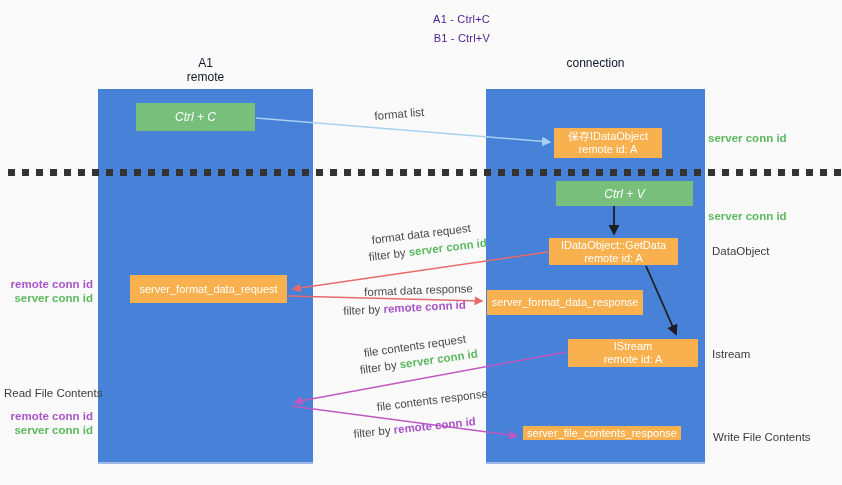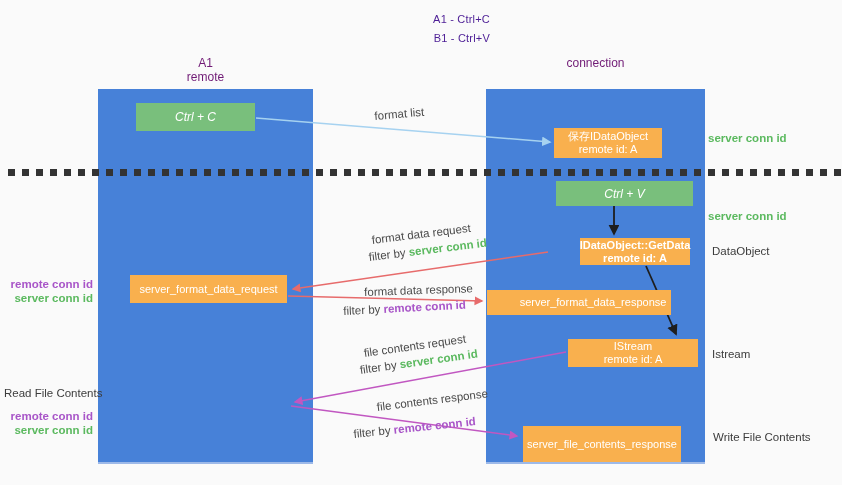--- a/index.html
+++ b/index.html
@@ -10,21 +10,21 @@
   .canvas{
     position:relative;width:842px;height:485px;overflow:hidden;
     background:#fafafa;
   }
   .title{
     position:absolute;left:330px;top:10px;width:160px;
     font-size:11px;line-height:19px;color:#4c1d95;text-align:right;
     letter-spacing:.2px;
   }
   .lane-head{
-    position:absolute;font-size:12px;line-height:14px;color:#701a75;text-align:center;
+    position:absolute;font-size:12px;line-height:14px;color:#0f172a;text-align:center;
   }
   .lane{
     position:absolute;top:89px;height:373px;background:var(--lane-blue);
     border-bottom:2px solid #9db9e8;
   }
   .dotted{
     position:absolute;left:8px;top:169px;width:834px;height:7px;
     background:repeating-linear-gradient(90deg,#333333 0 7px,transparent 7px 14px);
   }
   #arrow-layer{position:absolute;left:0;top:0;width:842px;height:485px;pointer-events:none;}
@@ -109,40 +109,40 @@
 
   <div class="node orange" style="left:554px;top:128px;width:108px;height:30px;">
     <div>保存IDataObject</div>
     <div>remote id: A</div>
   </div>
 
   <div class="node green" style="left:556px;top:181px;width:137px;height:25px;">
     <span>Ctrl + V</span>
   </div>
 
-  <div class="node orange" style="left:580px;top:238px;width:110px;height:27px;font-weight:bold;">
+  <div class="node orange" style="left:549px;top:238px;width:129px;height:27px;">
     <div>IDataObject::GetData</div>
     <div>remote id: A</div>
   </div>
 
   <div class="node orange" style="left:130px;top:275px;width:157px;height:28px;">
     <span>server_format_data_request</span>
   </div>
 
-  <div class="node orange" style="left:487px;top:290px;width:156px;height:25px;padding-left:28px;">
+  <div class="node orange" style="left:487px;top:290px;width:156px;height:25px;">
     <span>server_format_data_response</span>
   </div>
 
   <div class="node orange" style="left:568px;top:339px;width:130px;height:28px;">
     <div>IStream</div>
     <div>remote id: A</div>
   </div>
 
 
-  <div class="node orange" style="left:523px;top:426px;width:158px;height:36px;">
+  <div class="node orange" style="left:523px;top:426px;width:158px;height:14px;">
     <span>server_file_contents_response</span>
   </div>
 
   <div class="flow-label" style="left:374px;top:110px;transform:rotate(-5deg);">format list</div>
 
   <div class="flow-label" style="left:371px;top:234px;transform:rotate(-7deg);">format data request</div>
   <div class="flow-label" style="left:368px;top:251px;transform:rotate(-7deg);">
     <span>filter by</span>
     <span class="tg">server conn id</span>
   </div>

